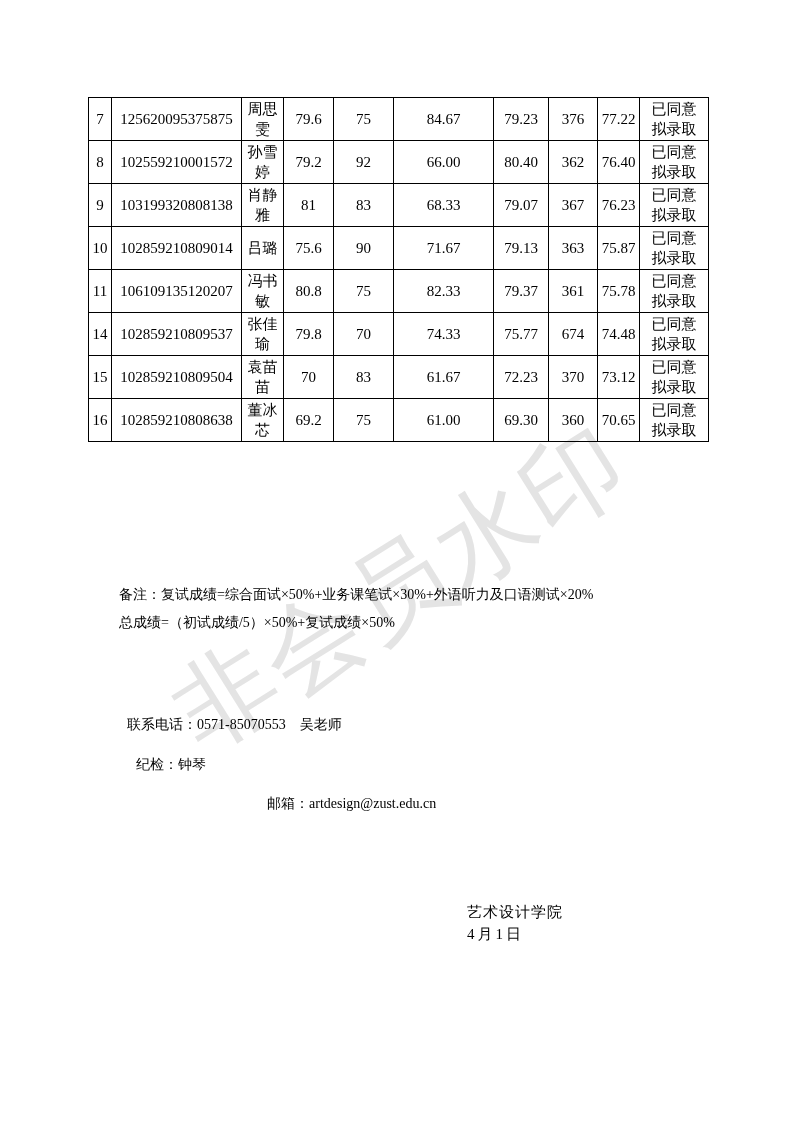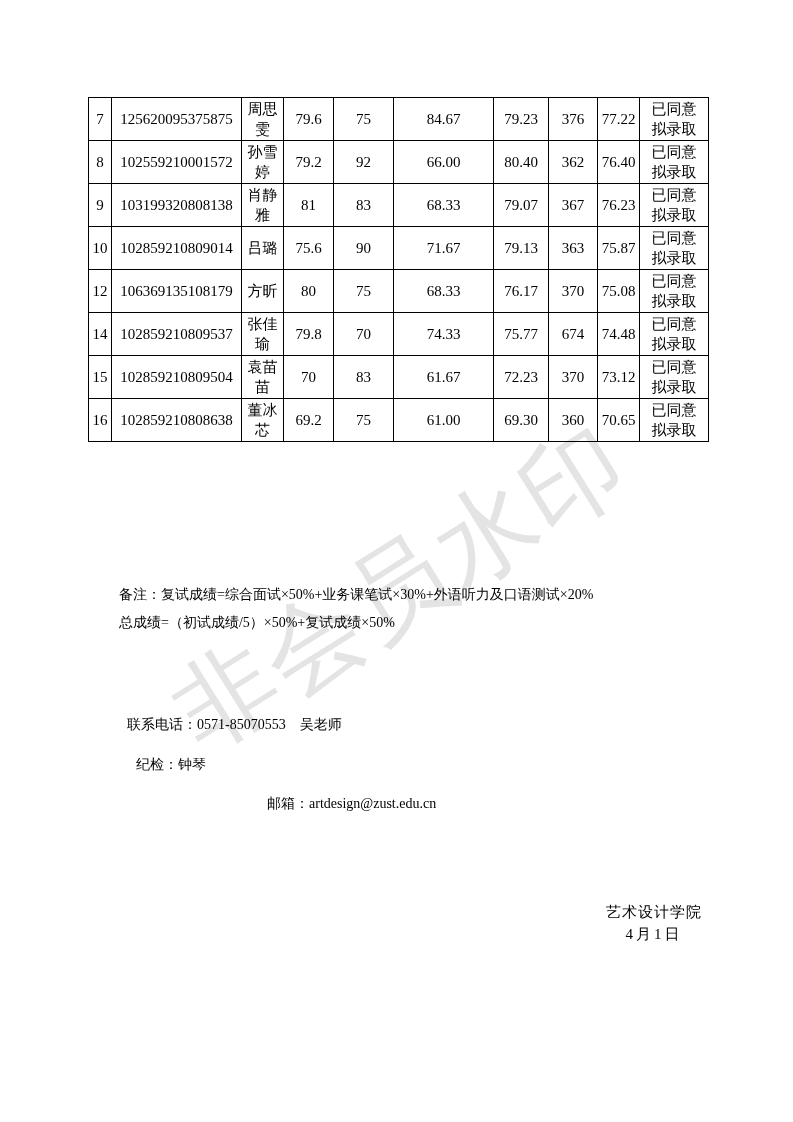--- a/index.html
+++ b/index.html
@@ -73,24 +73,24 @@
   }
   .discipline-line .email {
     position: absolute;
     left: 131px;
     top: 0;
     white-space: nowrap;
     margin-top: 39px;
   }
   .signature-block {
     position: absolute;
-    left: 524px;
+    left: 467px;
     top: 901px;
     width: 260px;
-    text-align: center;
+    text-align: left;
     z-index: 1;
   }
   .signature-dept { font-size: 15px; line-height: 22px; letter-spacing: 1px; }
   .signature-date { font-size: 15px; line-height: 22px; font-weight: normal; letter-spacing: 3px; }
 </style>
 </head>
 <body>
 
 <div class="page">
 
@@ -159,29 +159,30 @@
       <td class="cell-interview">75.6</td>
       <td class="cell-written">90</td>
       <td class="cell-listening">71.67</td>
       <td class="cell-retest">79.13</td>
       <td class="cell-initial">363</td>
       <td class="cell-total">75.87</td>
       <td class="cell-remark">已同意
 拟录取</td>
     </tr>
         <tr>
-      <td class="cell-seq">12</td>
-      <td class="cell-id">106369135108179</td>
-      <td class="cell-name">方昕</td>
-      <td class="cell-interview">80</td>
+      <td class="cell-seq">11</td>
+      <td class="cell-id">106109135120207</td>
+      <td class="cell-name">冯书
+敏</td>
+      <td class="cell-interview">80.8</td>
       <td class="cell-written">75</td>
-      <td class="cell-listening">68.33</td>
-      <td class="cell-retest">76.17</td>
-      <td class="cell-initial">370</td>
-      <td class="cell-total">75.08</td>
+      <td class="cell-listening">82.33</td>
+      <td class="cell-retest">79.37</td>
+      <td class="cell-initial">361</td>
+      <td class="cell-total">75.78</td>
       <td class="cell-remark">已同意
 拟录取</td>
     </tr>
         <tr>
       <td class="cell-seq">14</td>
       <td class="cell-id">102859210809537</td>
       <td class="cell-name">张佳
 瑜</td>
       <td class="cell-interview">79.8</td>
       <td class="cell-written">70</td>

